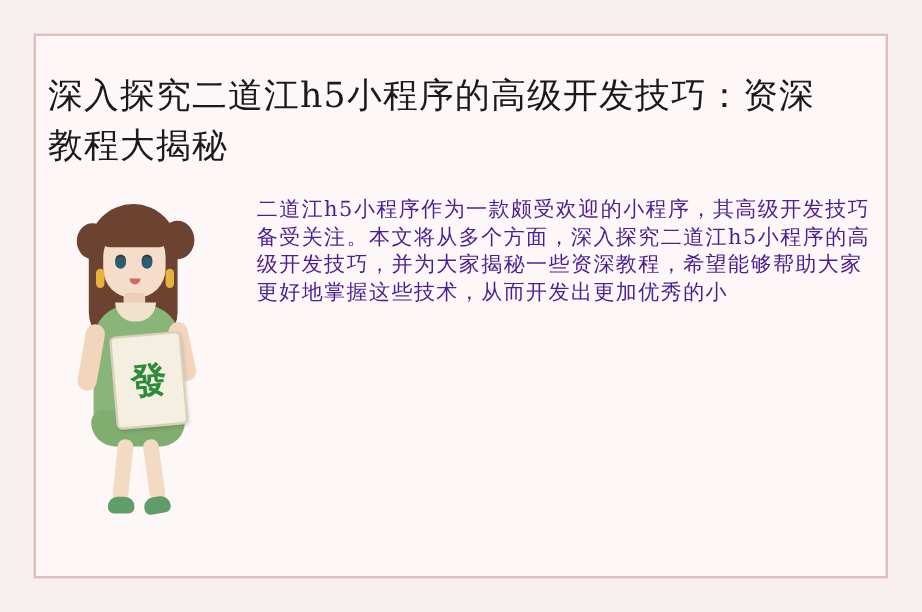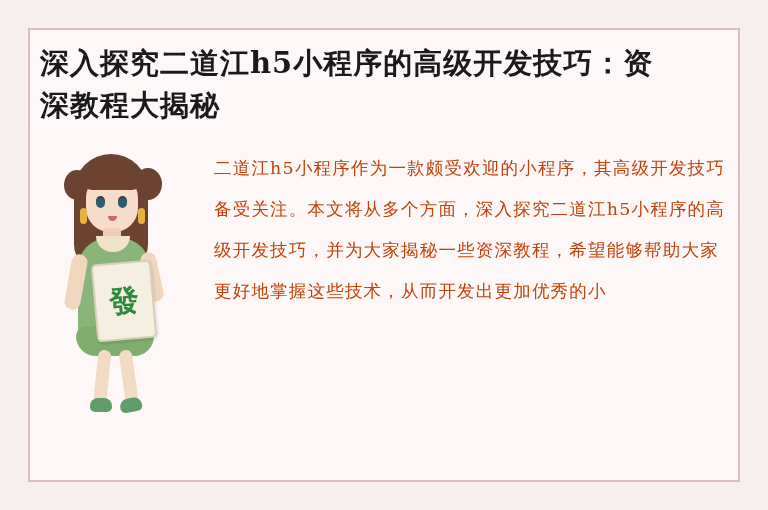--- a/index.html
+++ b/index.html
@@ -33,45 +33,45 @@
   }
   .content {
     position: absolute;
     left: 40px;
     top: 42px;
     right: 40px;
     bottom: 30px;
   }
   .article-title {
     font-family: "DejaVu Serif", serif;
-    font-weight: bold;
+    font-weight: normal;
     font-size: 29px;
     line-height: 42px;
     color: #1a1a1a;
     letter-spacing: 1px;
-    margin: 0 0 16px 0;
+    margin: 16px 0 16px 0;
     max-width: 640px;
   }
   .body-wrap {
     display: flex;
     align-items: flex-start;
   }
   .illustration {
     width: 150px;
     height: 290px;
     flex: 0 0 150px;
     position: relative;
     margin-left: 6px;
   }
   .article-body {
     flex: 1 1 auto;
     font-family: "DejaVu Serif", serif;
     font-size: 17.5px;
-    line-height: 41px;
-    color: #c2410c;
+    line-height: 23px;
+    color: #4c1d95;
     letter-spacing: 1.2px;
     margin-left: 18px;
     margin-top: 6px;
     overflow: hidden;
     max-height: 286px;
   }
 
   
   .girl { position: absolute; left: 0; top: 0; width: 150px; height: 290px; }
 

